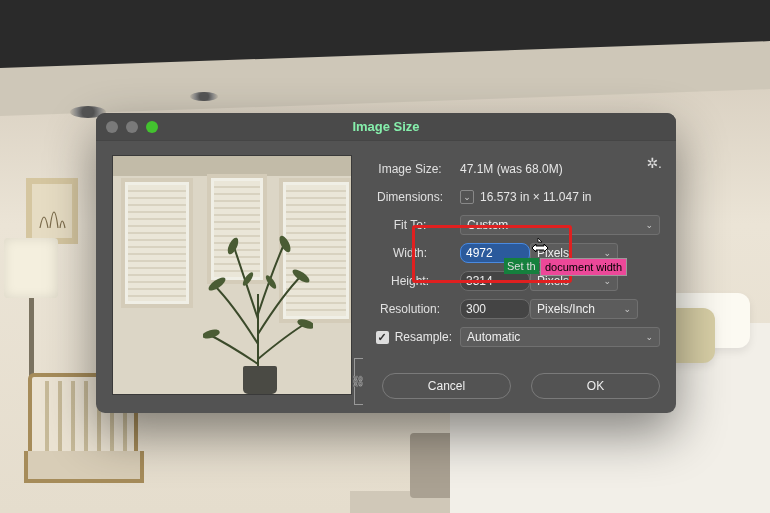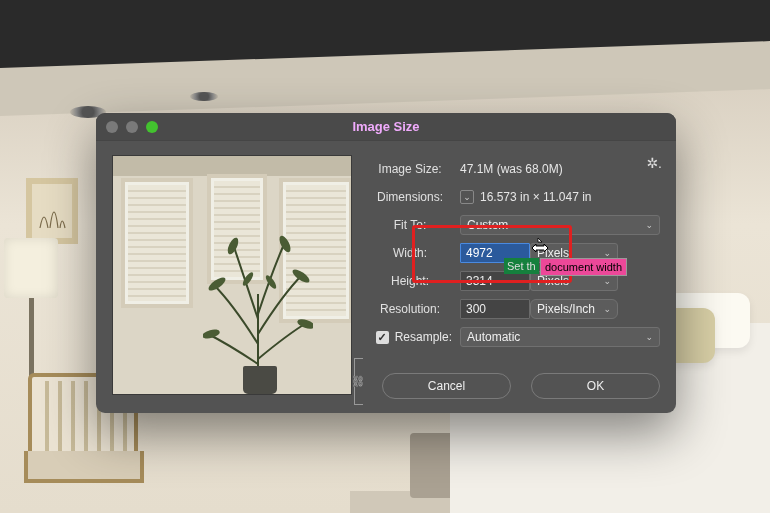--- a/index.html
+++ b/index.html
@@ -28,40 +28,40 @@
 
   .dialog {
     position: absolute; left: 96px; top: 113px; width: 580px; height: 300px;
     background: #535353; border-radius: 9px; box-shadow: 0 20px 50px rgba(0,0,0,.45);
     color: #e8e8e8; font-size: 12px;
   }
   .titlebar { height: 28px; border-bottom: 1px solid #454545; position: relative; background:#4a4a4a; border-radius:9px 9px 0 0;}
   .traffic { position:absolute; left:10px; top:8px; display:flex; gap:8px;}
   .tl { width:12px; height:12px; border-radius:50%; }
   .tl.red { background:#7a7a7a;} .tl.yel{background:#7a7a7a;} .tl.grn{background:#43c22f;}
-  .title-text { text-align:center; line-height:28px; font-weight:600; color:#f0abfc; font-size:13px;}
+  .title-text { text-align:center; line-height:28px; font-weight:600; color:#86efac; font-size:13px;}
   .body { display:flex; padding: 14px 16px; gap: 16px; }
   .preview { width: 240px; height: 240px; background:#dcd6c6; position:relative; overflow:hidden; border:1px solid #3a3a3a;}
   .pv-ceiling{position:absolute;top:0;left:0;right:0;height:20px;background:#c2bba8;}
   .pv-win{position:absolute;background:#f0efe6;border:4px solid #d4ccb9;}
   .pv-blind{position:absolute;inset:3px;background:repeating-linear-gradient(180deg,#eae6d8 0 5px,#d8d2c0 5px 7px);}
   .pv-plant{position:absolute;left:90px;bottom:0;width:110px;height:160px;}
   .pv-pot{position:absolute;bottom:0;left:40px;width:34px;height:28px;background:#4a4a44;border-radius:2px 2px 5px 5px;}
 
   .controls { flex:1; padding-top:4px; position:relative;}
   .gear-icon { position:absolute; right:-2px; top:0; color:#ddd; font-size:14px;}
   .row { display:flex; align-items:center; margin-bottom: 8px; min-height: 20px;}
   .lbl { width: 92px; text-align:center; padding-right:8px; color:#e0e0e0;}
   .val { color:#e6e6e6;}
   .dim-disclosure { width:14px;height:14px;border:1px solid #888;border-radius:2px;display:inline-flex;align-items:center;justify-content:center;margin-right:6px;font-size:9px;color:#ccc;}
   .select { background:#5c5c5c; border:1px solid #707070; border-radius:3px; padding:2px 6px; display:flex; align-items:center; justify-content:space-between; color:#eee; font-size:12px;}
   .select.full { flex:1; }
   .select.unit { width:88px; }
   .chev { font-size:9px; color:#ccc; margin-left:4px;}
-  .num-input { background:#444; border:1px solid #6a6a6a; color:#eee; padding:2px 5px; width:70px; font-size:12px; border-radius:1px;}
+  .num-input { background:#444; border:1px solid #6a6a6a; color:#eee; padding:2px 5px; width:70px; font-size:12px; border-radius:8px;}
   .num-input.active { background:#2b5a9c; border-color:#4a8ae0; color:#fff;}
   .chain { position:absolute; left:-18px; top:115px; width:16px; height:50px; display:flex; flex-direction:column; align-items:center; color:#aaa;}
   .chain .br { width:9px; height:18px; border:1px solid #999; border-right:none;}
   .chain .link { font-size:11px; color:#bbb; margin:-1px 0;}
   .chk { width:13px;height:13px;background:#ddd;border-radius:2px;display:inline-flex;align-items:center;justify-content:center;margin-right:6px;font-size:11px;color:#333;font-weight:bold;}
   .redbox { position:absolute; border:3px solid #e02020; border-radius:3px; left:412px; top:225px; width:160px; height:58px; pointer-events:none;}
   .tooltip { position:absolute; background:#ec4899; border:1px solid #999; color:#000; font-size:11px; padding:2px 4px; left:540px; top:258px; white-space:nowrap;}
   .tooltip-pre { position:absolute; background:#15803d; color:#ddd; font-size:11px; padding:2px 3px; left:504px; top:258px;}
   .cursor { position:absolute; left:530px; top:238px; pointer-events:none;}
   .buttons { position:absolute; bottom:14px; right:16px; left:286px; display:flex; gap:20px;}
@@ -186,21 +186,21 @@
           <div class="select unit">
             <span>Pixels</span>
             <span class="chev">⌄</span>
           </div>
         </div>
       </div>
 
       <div class="row">
         <div class="lbl">Resolution:</div>
         <div class="num-input">300</div>
-        <div class="select unit" style="width:88px;border-radius:6px;">
+        <div class="select unit" style="width:108px;">
           <span>Pixels/Inch</span>
           <span class="chev">⌄</span>
         </div>
       </div>
 
       <div class="row">
         <div style="width:92px;text-align:right;padding-right:8px;display:flex;justify-content:flex-end;align-items:center;">
           <span class="chk">✓</span>
           <span>Resample:</span>
         </div>

